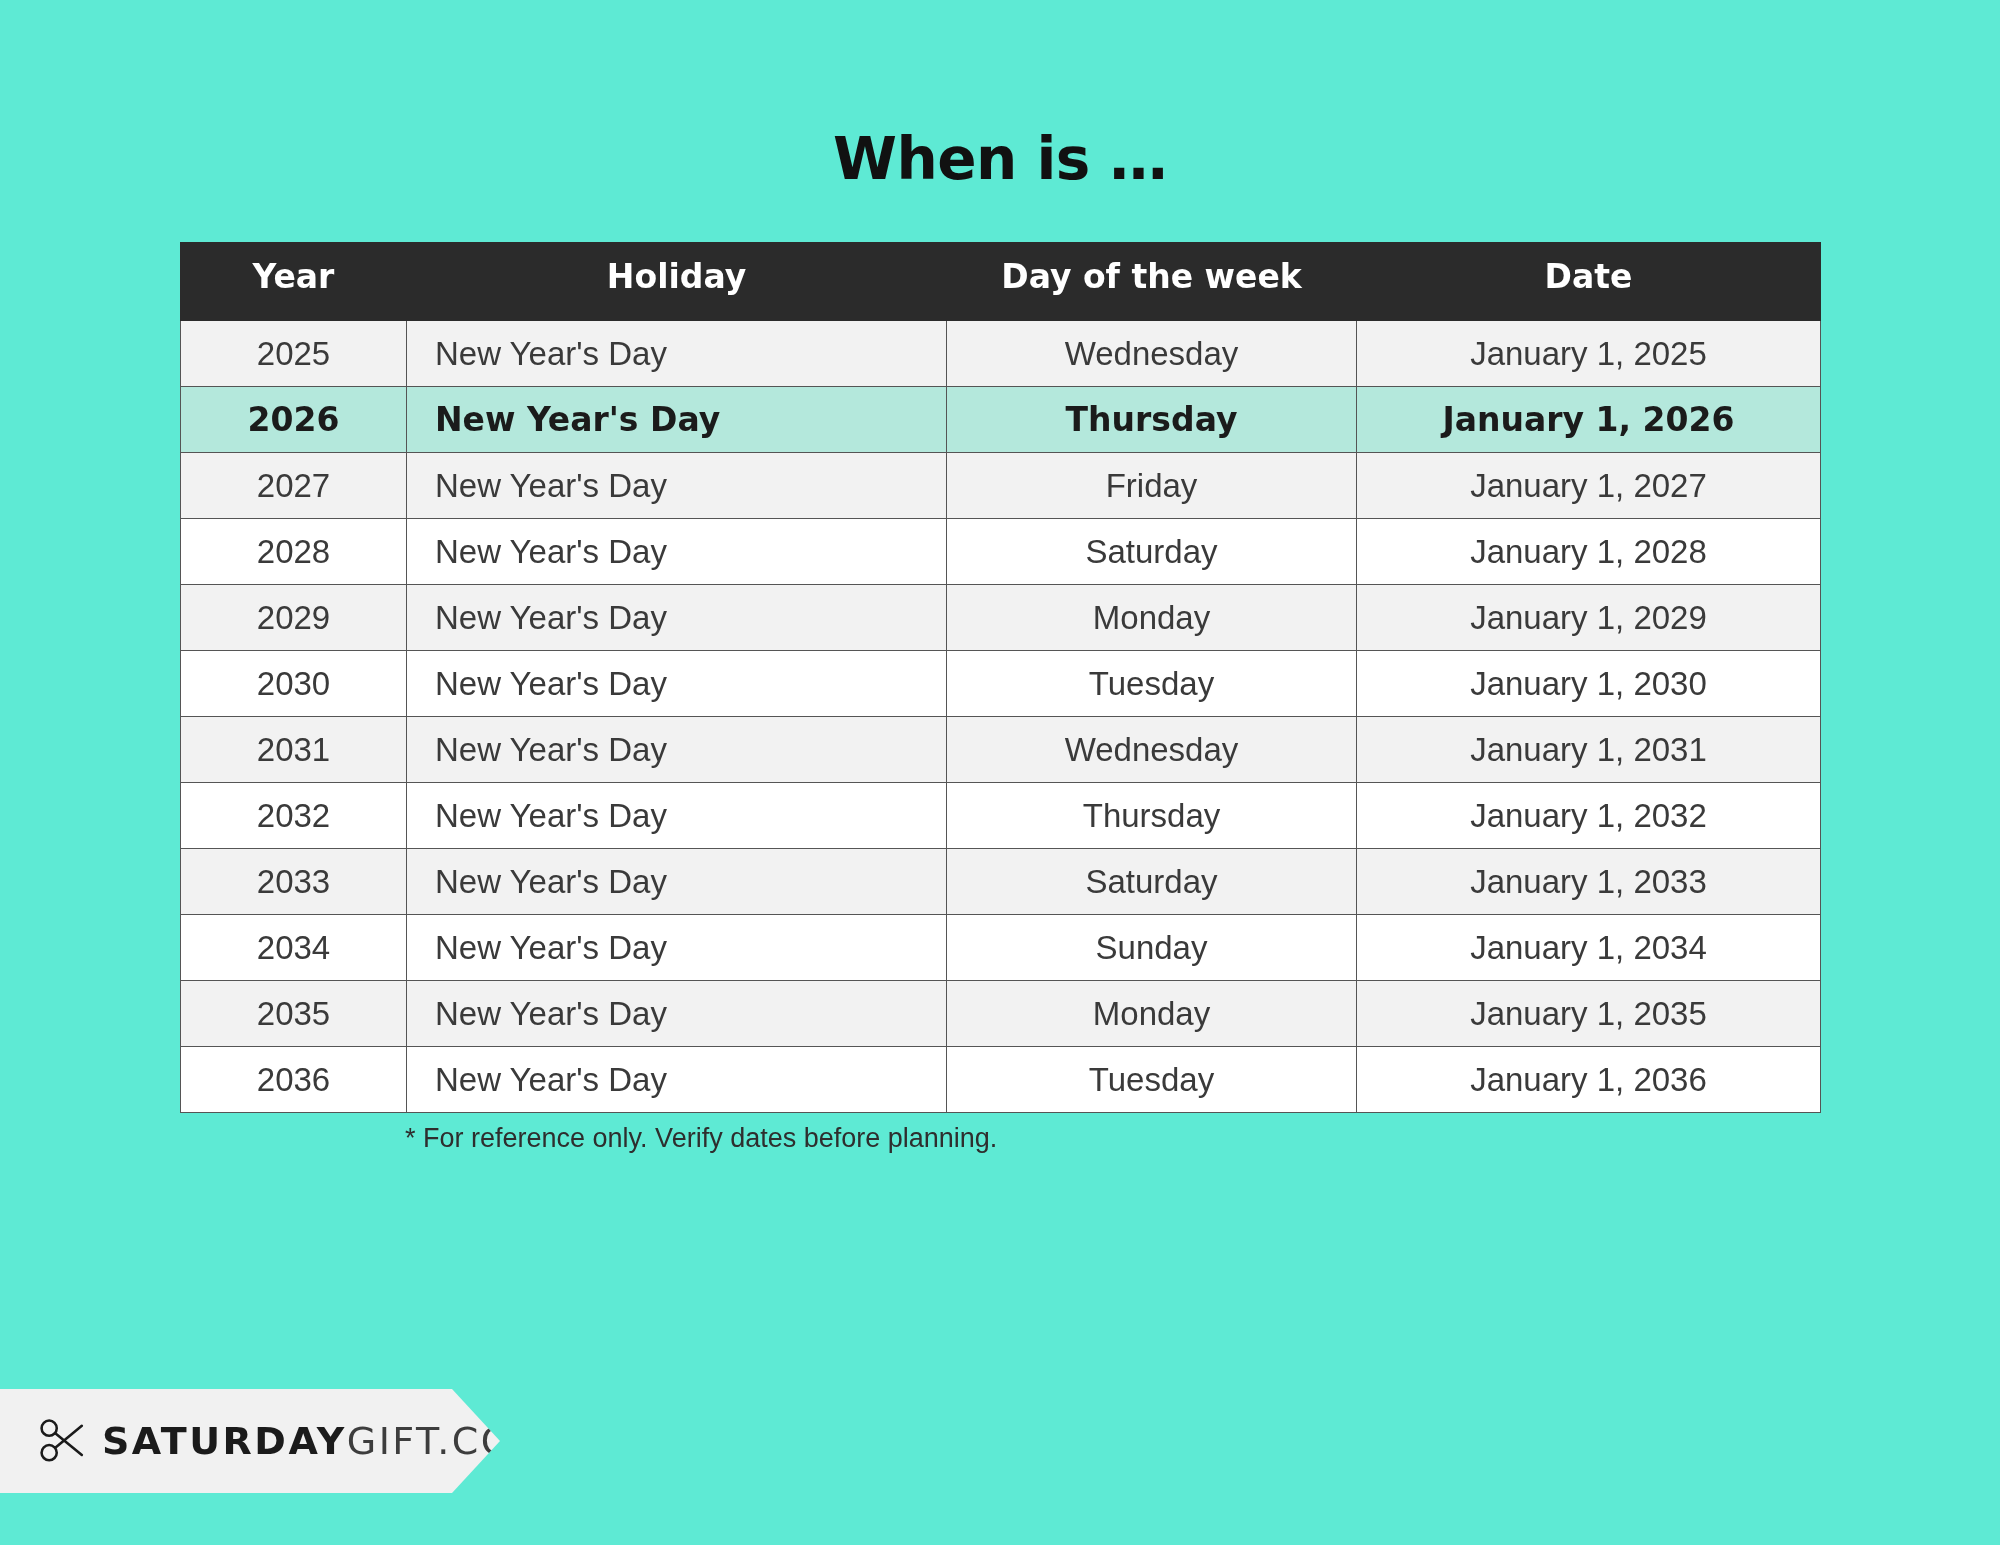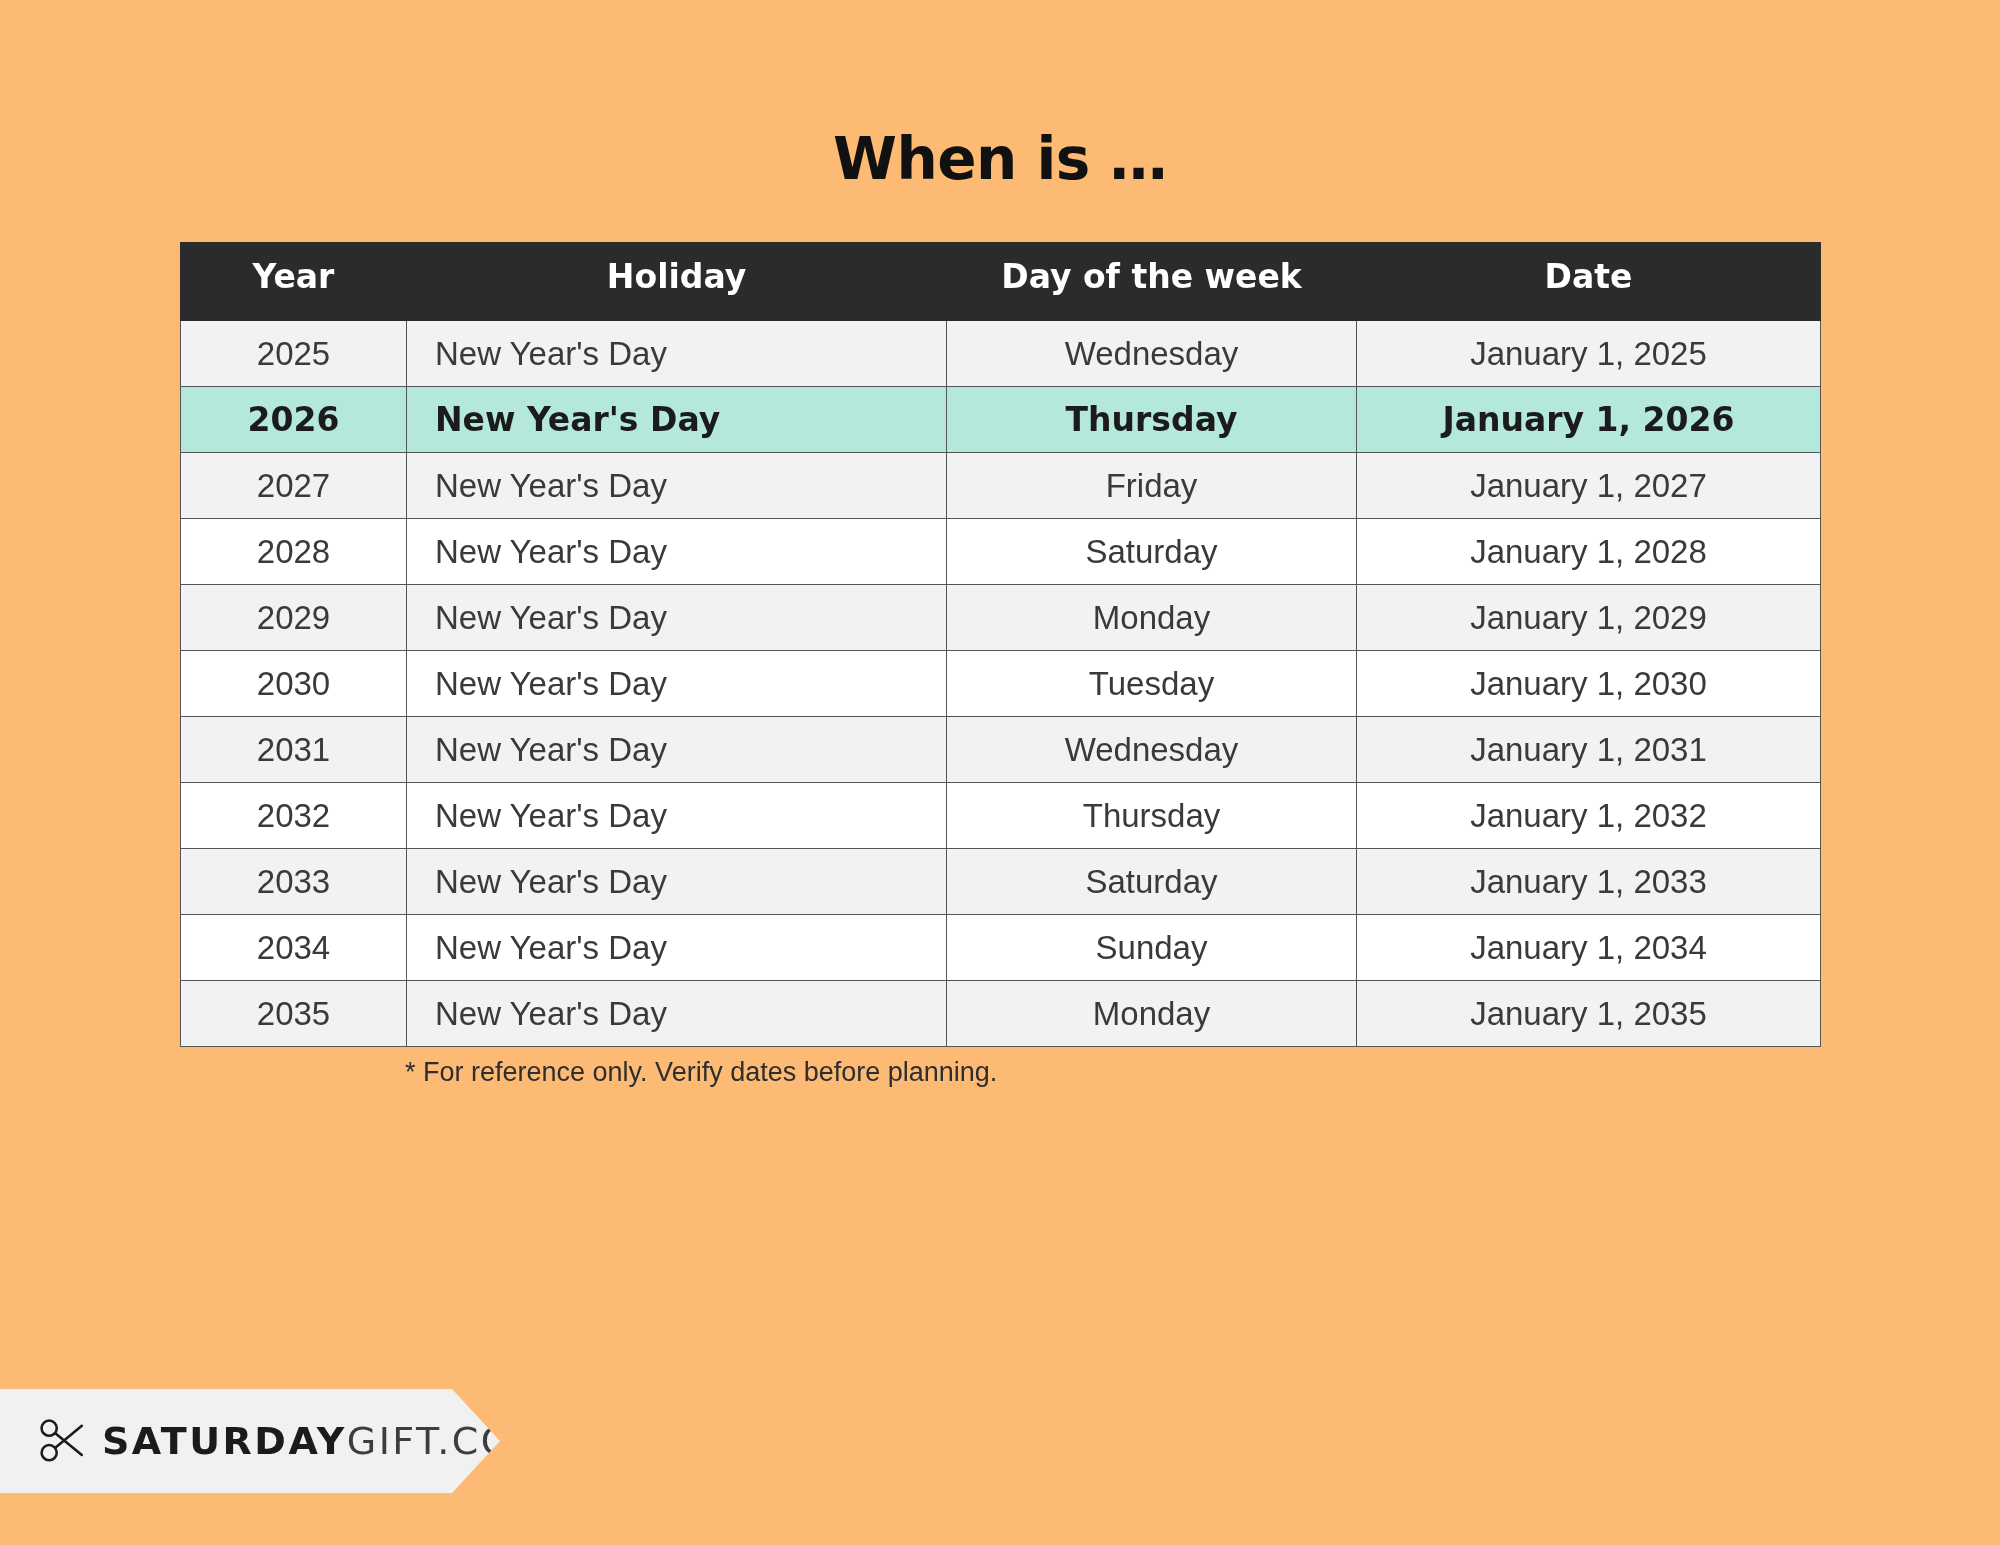--- a/index.html
+++ b/index.html
@@ -12,21 +12,21 @@
     height: 1545px;
     position: relative;
     font-family: "Liberation Sans", sans-serif;
     overflow: hidden;
   }
 
   .page {
     position: relative;
     width: 2000px;
     height: 1545px;
-    background: #fdba74;
+    background: #5eead4;
   }
 
   
   .heading-block {
     text-align: center;
     padding-top: 130px;
   }
   .eyebrow {
     font-family: "DejaVu Sans", sans-serif;
     font-weight: bold;
@@ -239,20 +239,26 @@
           <td class="holiday">New Year's Day</td>
           <td class="dow">Sunday</td>
           <td class="date">January 1, 2034</td>
         </tr>
         <tr class="odd">
           <td class="year">2035</td>
           <td class="holiday">New Year's Day</td>
           <td class="dow">Monday</td>
           <td class="date">January 1, 2035</td>
         </tr>
+        <tr class="even">
+          <td class="year">2036</td>
+          <td class="holiday">New Year's Day</td>
+          <td class="dow">Tuesday</td>
+          <td class="date">January 1, 2036</td>
+        </tr>
       </tbody>
     </table>
   </div>
 
   <div class="footer-row">
     <div class="footnote">* For reference only. Verify dates before planning.</div>
   </div>
 
   <div class="bottom-badge">
     <span class="brand-mark">

